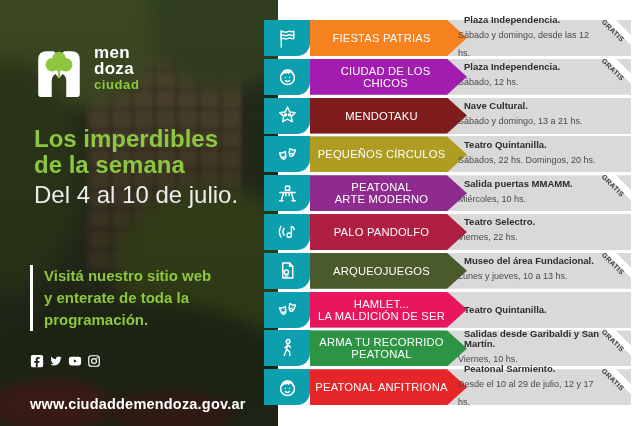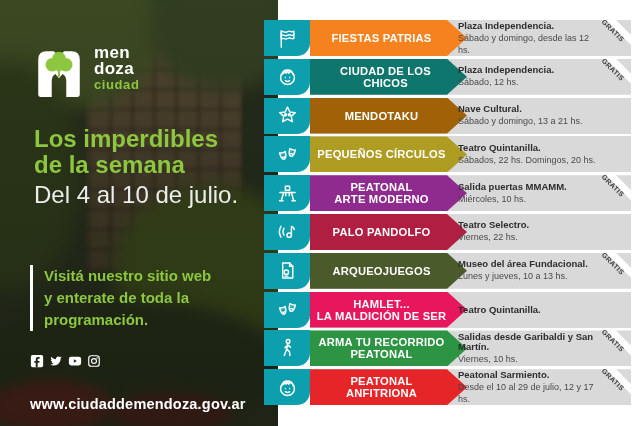--- a/index.html
+++ b/index.html
@@ -47,29 +47,29 @@
   .event-row{position:relative;height:36px;margin-bottom:2.8px;}
   .strip{position:absolute;left:46px;right:0;top:0;bottom:0;background:#d9d9d9;}
   .strip.cut{clip-path:polygon(0 0,calc(100% - 25px) 0,100% 25px,100% 100%,0 100%);}
   .corner{position:absolute;right:0;top:0;width:15px;height:15px;background:#d9d9d9;
           clip-path:polygon(0 0,100% 0,100% 100%);}
   .free-label{position:absolute;top:7px;right:-7px;width:50px;text-align:center;transform:rotate(45deg);
               font-size:7px;font-weight:bold;color:#3a3a3a;letter-spacing:.4px;}
   .banner{position:absolute;left:46px;top:0;width:157px;height:36px;display:flex;align-items:center;
           justify-content:center;clip-path:polygon(0 0,calc(100% - 20px) 0,100% 50%,calc(100% - 20px) 100%,0 100%);
           padding:0 18px 0 4px;}
-  .banner-title{color:#fff;font-weight:bold;font-size:11.2px;line-height:12px;text-align:center;
+  .banner-title{color:#fff;font-weight:normal;font-size:11.2px;line-height:12px;text-align:center;
                 white-space:pre-line;letter-spacing:.2px;}
   .tile{position:absolute;left:0;top:0;width:46px;height:36px;border-bottom-right-radius:13px;
         display:flex;align-items:center;justify-content:center;}
   .tile svg{width:23px;height:23px;}
   .details{position:absolute;left:194px;right:30px;top:0;bottom:0;display:flex;flex-direction:column;
            justify-content:center;gap:1px;}
-  .venue{font-size:9.5px;font-weight:bold;color:#2d2d2d;line-height:10px;}
-  .schedule{font-size:9px;color:#4a4a4a;line-height:12px;}
+  .venue{font-size:9.5px;font-weight:bold;color:#2d2d2d;line-height:10px;margin-left:6px;}
+  .schedule{font-size:9px;color:#4a4a4a;line-height:18px;}
 </style>
 </head>
 <body>
 
 <div class="canvas">
 
   <div class="photo-panel">
     <div class="blob sky"></div>
     <div class="building">
         <div class="windows"></div>
@@ -161,21 +161,21 @@
       </div>
       <div class="details">
         <span class="venue">Plaza Independencia.</span>
         <span class="schedule">Sábado y domingo, desde las 12 hs.</span>
       </div>
     </div>
       <div class="event-row">
       <div class="strip cut" style="background: rgb(217, 217, 217);"></div>
       <div class="corner"></div>
       <div class="free-label">GRATIS</div>
-      <div class="banner" style="background: #0f766e; padding-left: 12px;">
+      <div class="banner" style="background: #a21caf; padding-left: 12px;">
         <span class="banner-title">CIUDAD DE LOS CHICOS</span>
       </div>
       <div class="tile" style="background: rgb(13, 159, 174);">
         <span style="display:inline-flex;">
             <svg viewBox="0 0 24 24" fill="none" stroke="#fff" stroke-width="1.5" stroke-linecap="round" stroke-linejoin="round">
               <circle cx="12" cy="13.2" r="7.2"></circle>
               <path d="M6.2 10c.5-2.8 2.2-4.8 5.8-4.8s5.3 2 5.8 4.8"></path>
               <path d="M8 8.8l1.3-1.9 1.2 1.6 1.4-1.6 1.3 1.6 1.6-1.4"></path>
               <circle cx="9.7" cy="13" r=".7" fill="#fff" stroke="none"></circle>
               <circle cx="14.3" cy="13" r=".7" fill="#fff" stroke="none"></circle>
@@ -184,21 +184,21 @@
           </span>
       </div>
       <div class="details">
         <span class="venue">Plaza Independencia.</span>
         <span class="schedule">Sábado, 12 hs.</span>
       </div>
     </div>
       <div class="event-row">
       <div class="strip" style="background: rgb(217, 217, 217);"></div>
 
-      <div class="banner" style="background: #a16207;">
+      <div class="banner" style="background: #7f1d1d;">
         <span class="banner-title">MENDOTAKU</span>
       </div>
       <div class="tile" style="background: rgb(13, 159, 174);">
         <span style="display:inline-flex;">
             <svg viewBox="0 0 24 24" fill="none" stroke="#fff" stroke-width="1.5" stroke-linecap="round" stroke-linejoin="round">
               <path d="M12 3.2l2.4 5.2 5.7.6-4.2 3.9 1.1 5.6-5-2.8-5 2.8 1.1-5.6-4.2-3.9 5.7-.6z"></path>
               <circle cx="10" cy="11.2" r="1.1"></circle>
               <circle cx="14" cy="11.2" r="1.1"></circle>
             </svg>
           </span>

